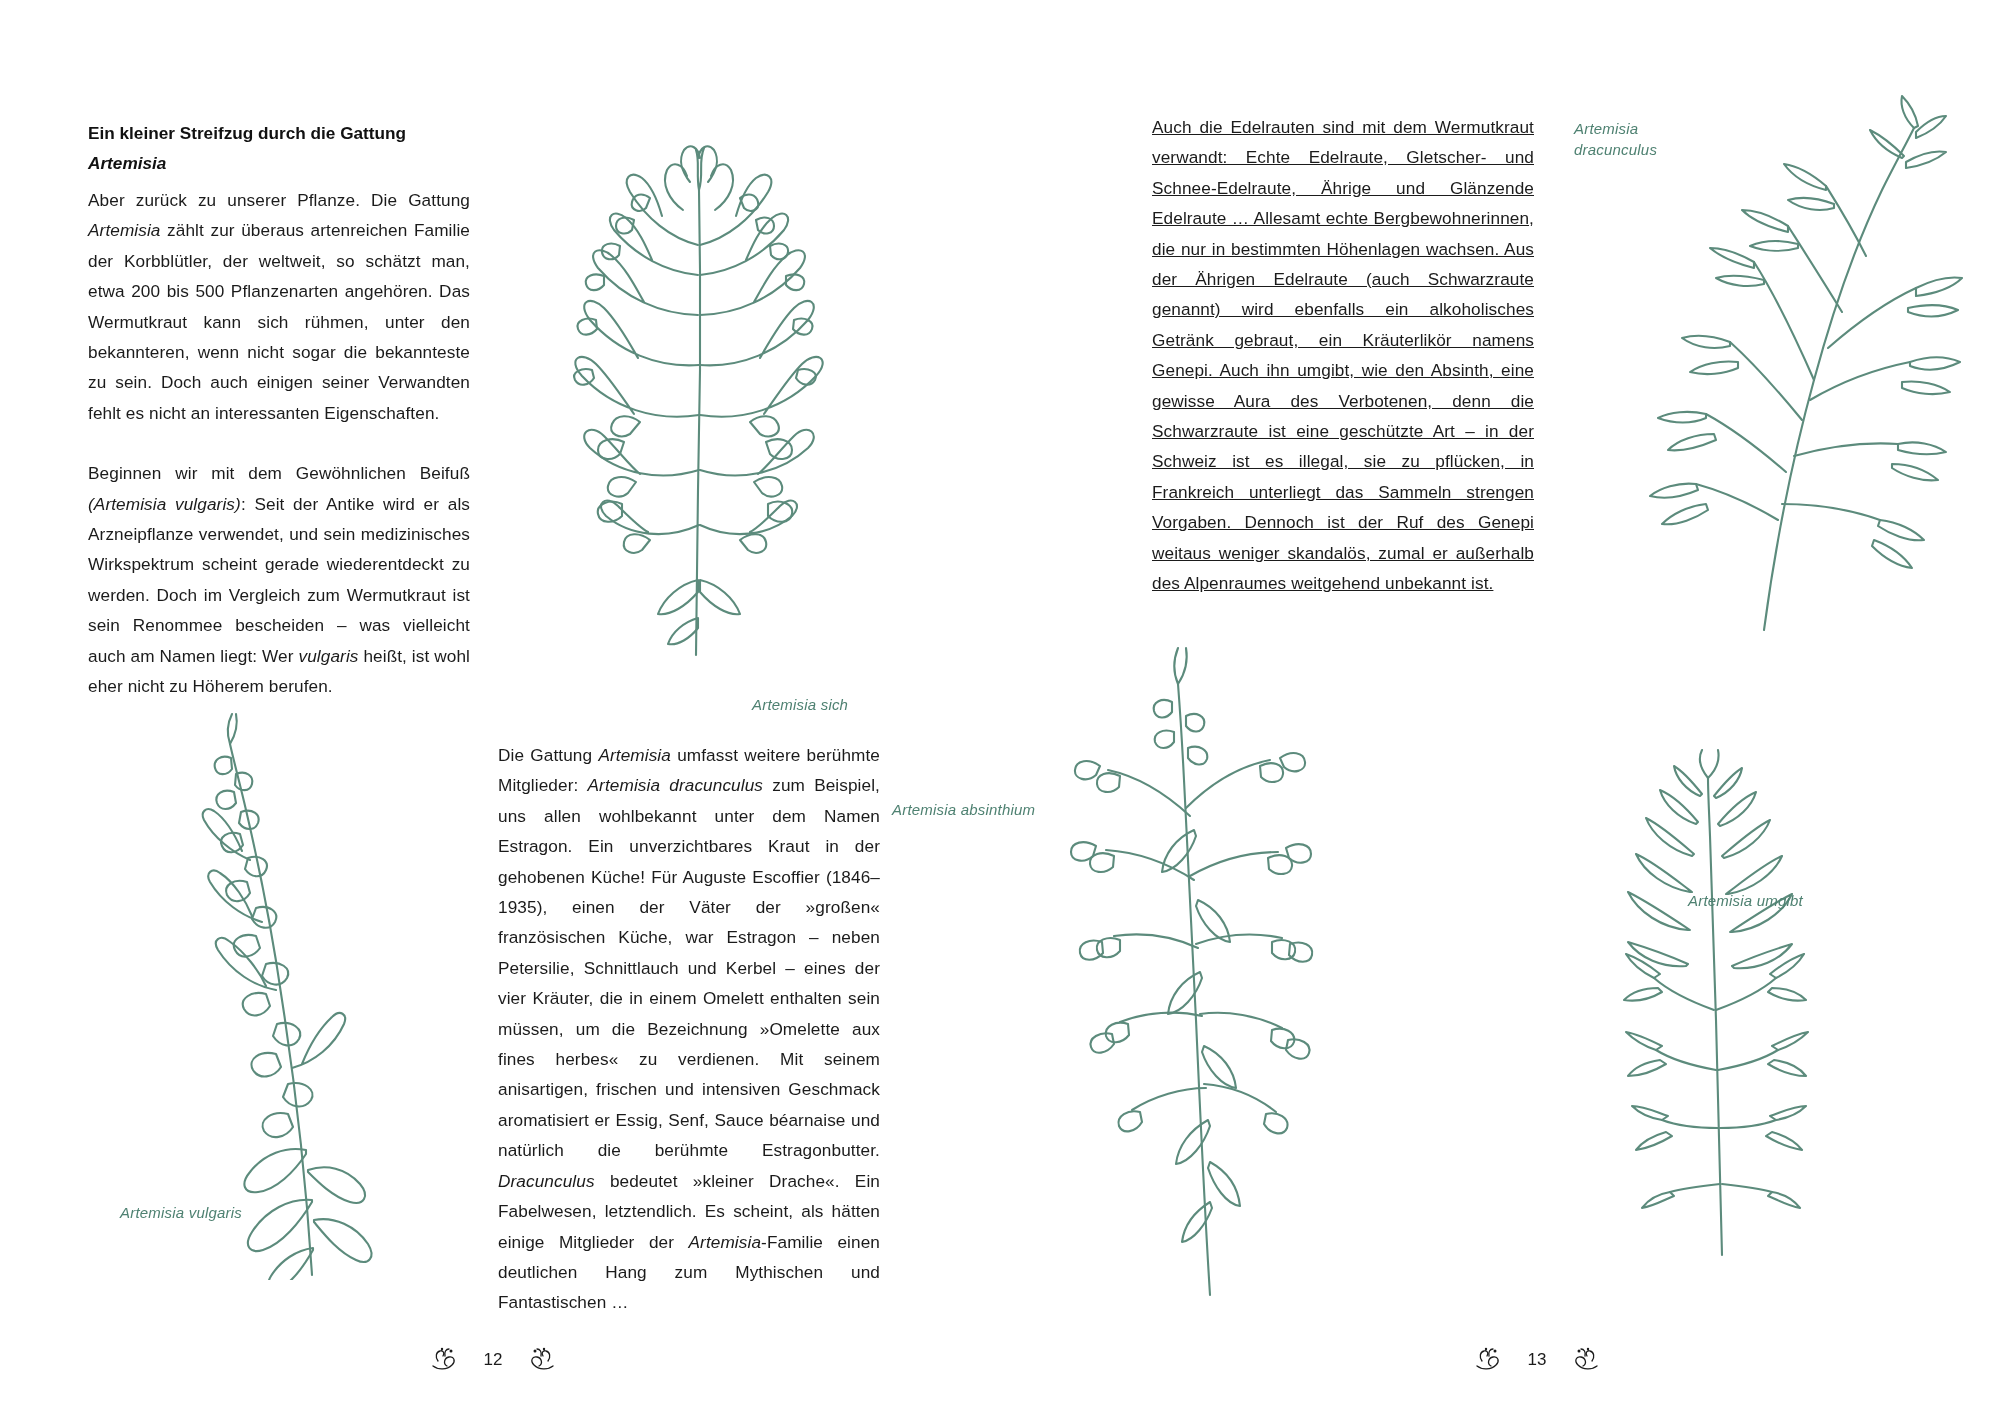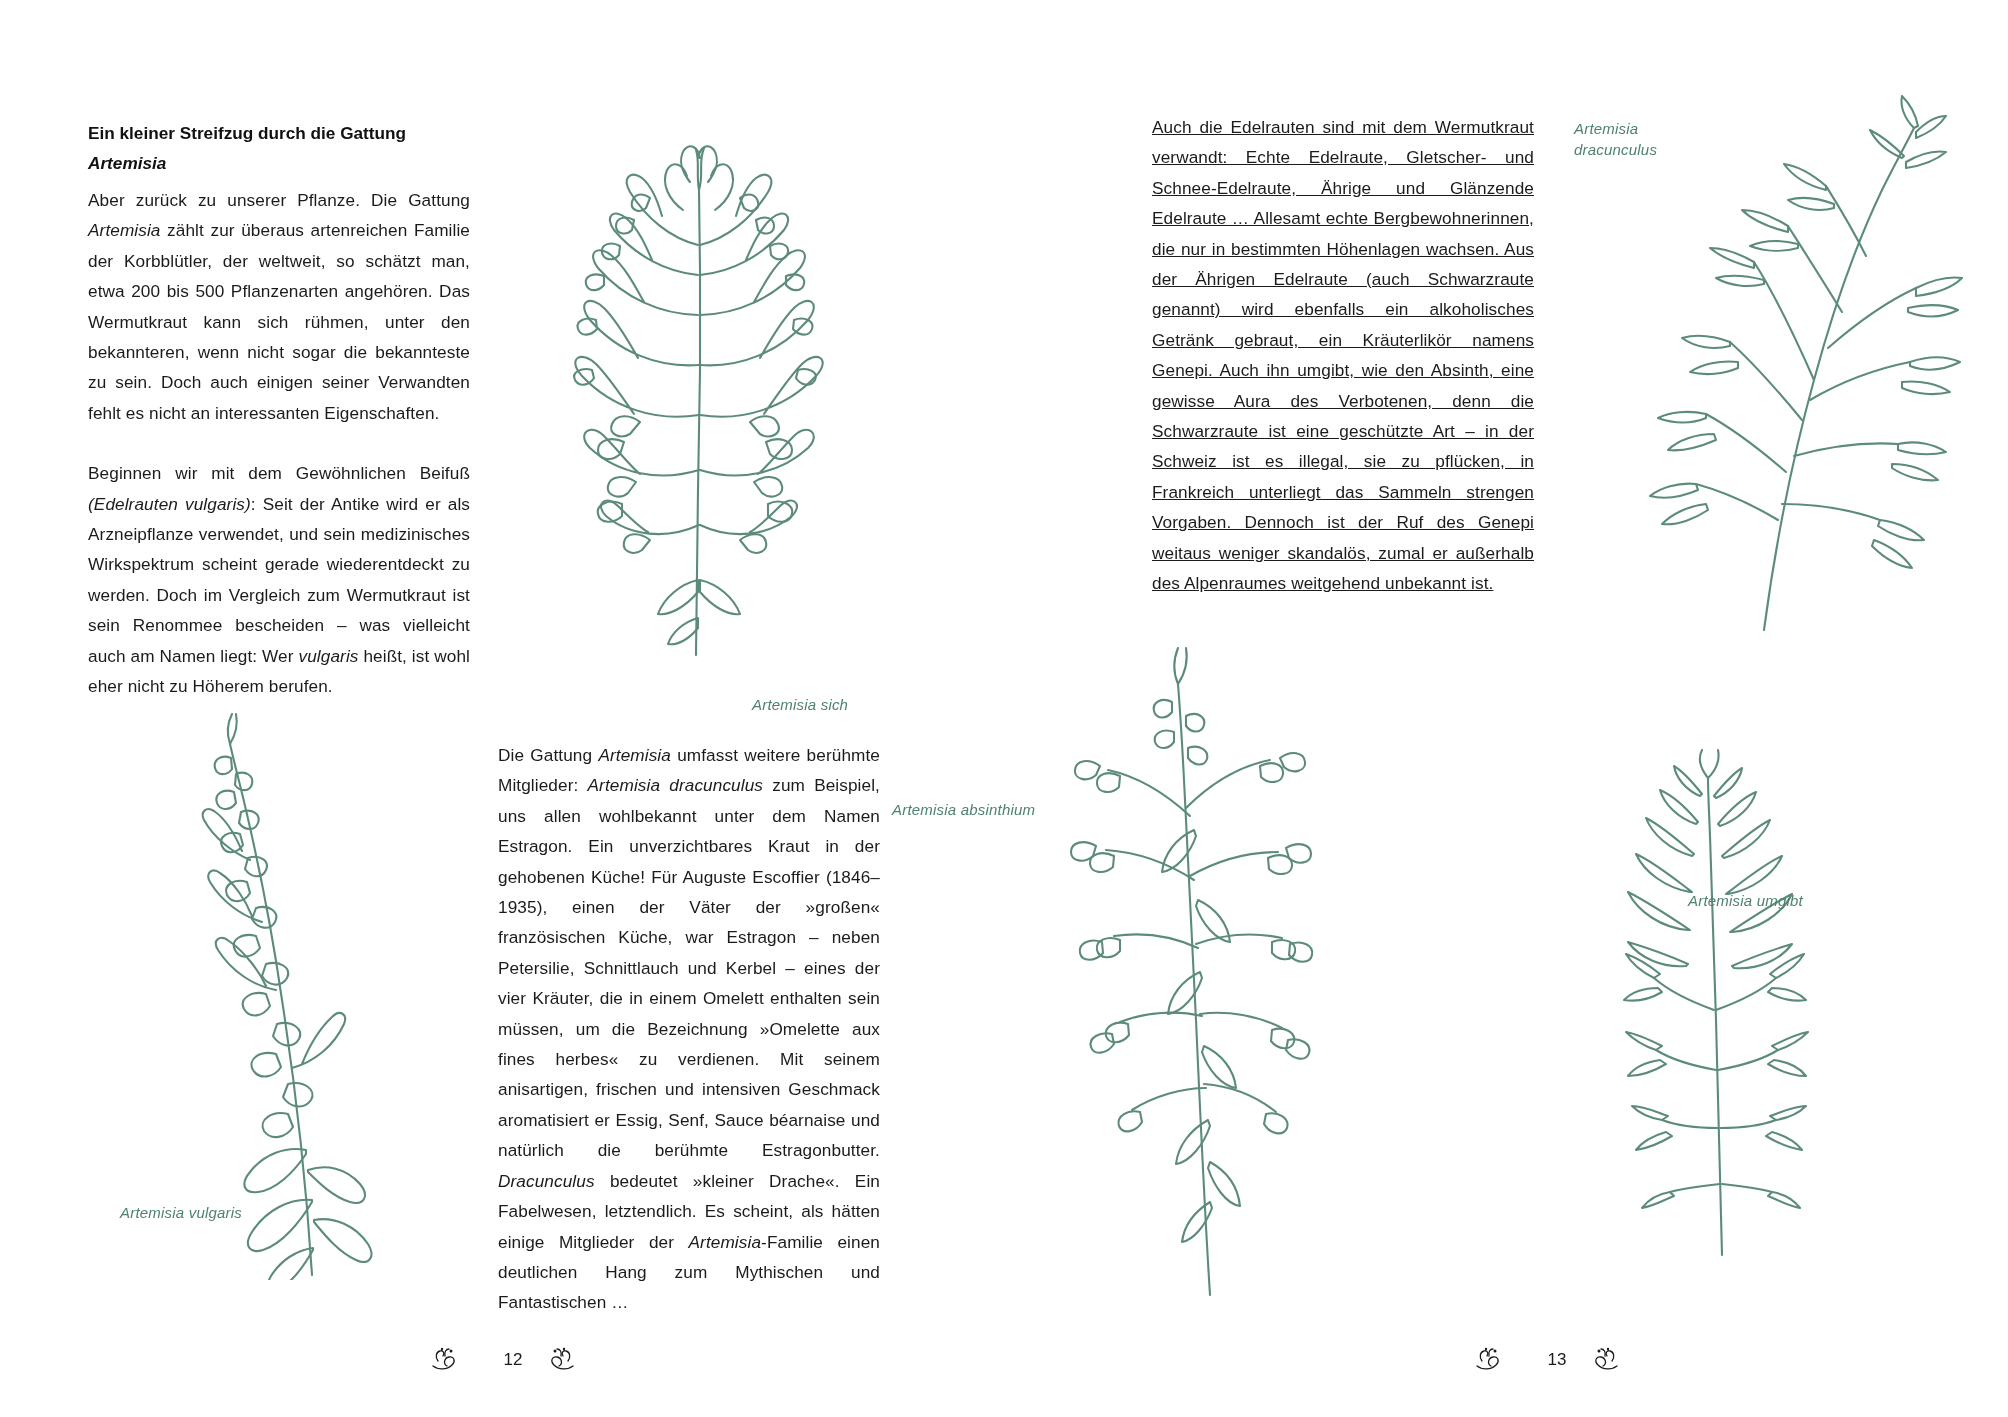--- a/index.html
+++ b/index.html
@@ -47,21 +47,21 @@
 
   .folio {
     position: absolute;
     bottom: 44px;
     display: flex;
     align-items: center;
     gap: 18px;
     font-size: 17px;
     color: #1b1b1b;
   }
-  .folio .num { min-width: 22px; text-align: center; margin-left: 20px; }
+  .folio .num { min-width: 22px; text-align: center; }
   .orn { width: 34px; height: 26px; display: block; }
   .orn.flip { transform: scaleX(-1); }
 
   .art { position: absolute; }
   .art svg { display: block; width: 100%; height: 100%; }
   .art path, .art line, .art polyline { fill: none; stroke: #5c8b7c; stroke-width: 2.1; stroke-linecap: round; stroke-linejoin: round; }
   .art .leafy { stroke-width: 1.9; }
   .art .fine { stroke-width: 1.6; }
 </style>
 </head>
@@ -71,21 +71,21 @@
 
   <div class="page page-left">
 
     <div class="kicker" style="left:88px; top:118px; width:382px; position:absolute;">
       <span>Ein kleiner Streifzug durch die Gattung</span>
       <em>Artemisia</em>
     </div>
 
     <div class="col" style="left:88px; top:185px; width:382px;">
       <p>Aber zurück zu unserer Pflanze. Die Gattung <em>Artemisia</em> zählt zur überaus artenreichen Familie der Korbblütler, der weltweit, so schätzt man, etwa 200 bis 500 Pflanzenarten angehören. Das Wermutkraut kann sich rühmen, unter den bekannteren, wenn nicht sogar die bekannteste zu sein. Doch auch einigen seiner Verwandten fehlt es nicht an interessanten Eigenschaften.</p>
-      <p>Beginnen wir mit dem Gewöhnlichen Beifuß <em>(Edelrauten vulgaris)</em>: Seit der Antike wird er als Arzneipflanze verwendet, und sein medizinisches Wirkspektrum scheint gerade wiederentdeckt zu werden. Doch im Vergleich zum Wermutkraut ist sein Renommee bescheiden – was vielleicht auch am Namen liegt: Wer <em>vulgaris</em> heißt, ist wohl eher nicht zu Höherem berufen.</p>
+      <p>Beginnen wir mit dem Gewöhnlichen Beifuß <em>(Artemisia vulgaris)</em>: Seit der Antike wird er als Arzneipflanze verwendet, und sein medizinisches Wirkspektrum scheint gerade wiederentdeckt zu werden. Doch im Vergleich zum Wermutkraut ist sein Renommee bescheiden – was vielleicht auch am Namen liegt: Wer <em>vulgaris</em> heißt, ist wohl eher nicht zu Höherem berufen.</p>
     </div>
 
     <div class="col" style="left:498px; top:740px; width:382px;">
       <p>Die Gattung <em>Artemisia</em> umfasst weitere berühmte Mitglieder: <em>Artemisia dracunculus</em> zum Beispiel, uns allen wohlbekannt unter dem Namen Estragon. Ein unverzichtbares Kraut in der gehobenen Küche! Für Auguste Escoffier (1846–1935), einen der Väter der »großen« französischen Küche, war Estragon – neben Petersilie, Schnittlauch und Kerbel – eines der vier Kräuter, die in einem Omelett enthalten sein müssen, um die Bezeichnung »Omelette aux fines herbes« zu verdienen. Mit seinem anisartigen, frischen und intensiven Geschmack aromatisiert er Essig, Senf, Sauce béarnaise und natürlich die berühmte Estragonbutter. <em>Dracunculus</em> bedeutet »kleiner Drache«. Ein Fabelwesen, letztendlich. Es scheint, als hätten einige Mitglieder der <em>Artemisia</em>-Familie einen deutlichen Hang zum Mythischen und Fantastischen …</p>
     </div>
 
     <div class="art" style="left:500px; top:70px; width:390px; height:600px;">
       <svg viewBox="0 0 390 600" preserveAspectRatio="none">
         <g class="leafy">
           <path d="M196 585 L198 420 L200 300 L200 200 L199 120"></path>

